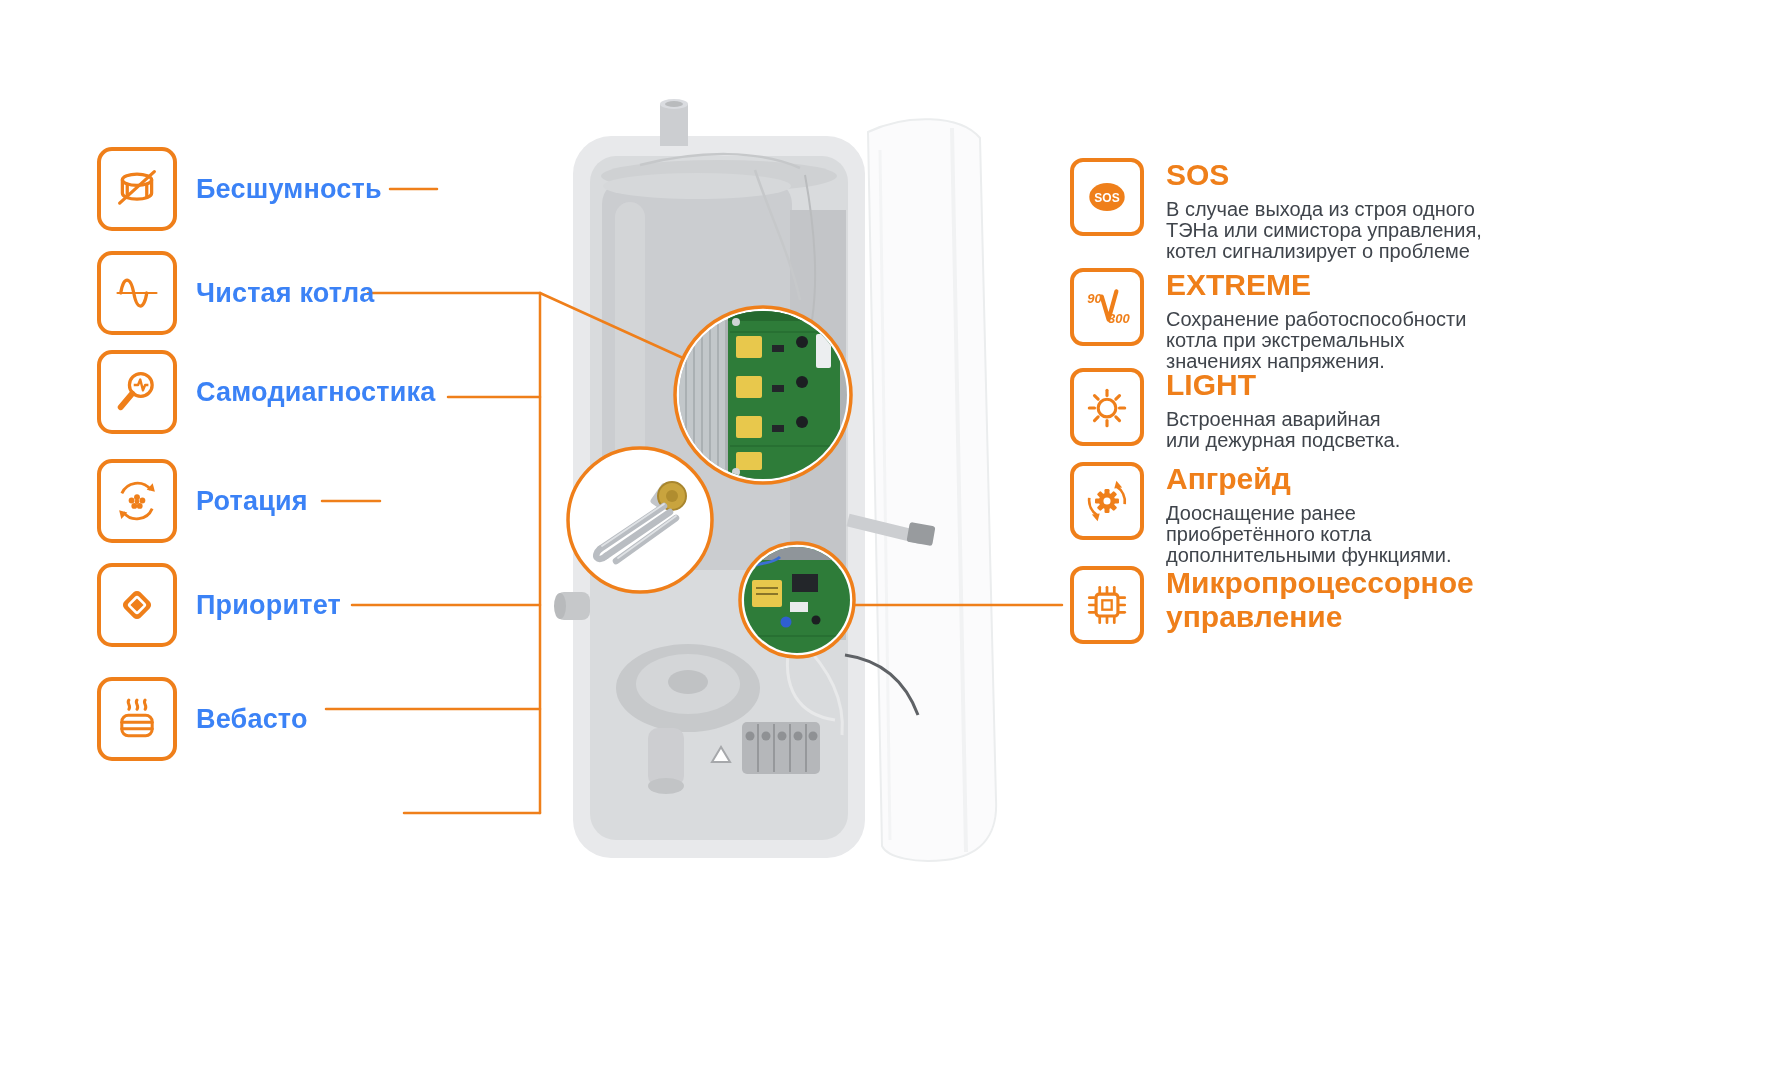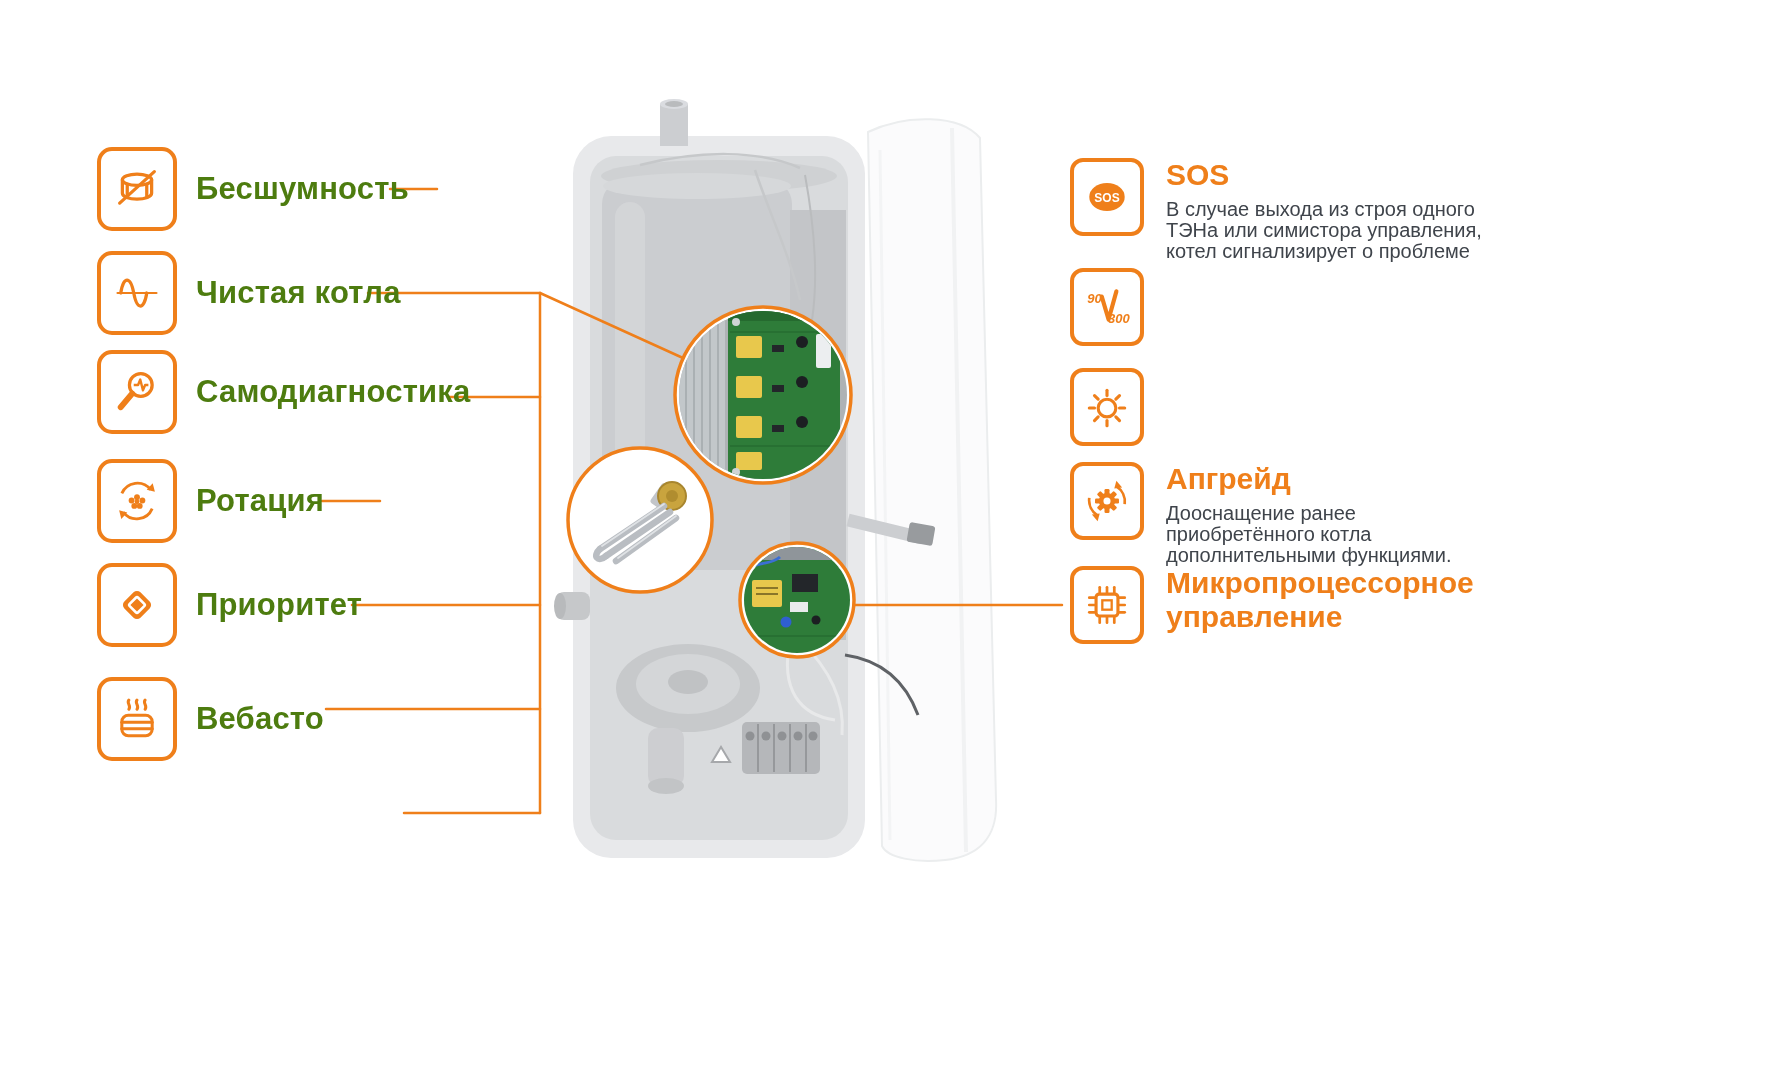--- a/index.html
+++ b/index.html
@@ -6,21 +6,21 @@
   body{margin:0;background:#fff}
   .canvas{position:relative;width:1773px;height:1080px;background:#fff;overflow:hidden;
           font-family:"Liberation Sans","DejaVu Sans",sans-serif}
   .layer{position:absolute;left:0;top:0;width:1773px;height:1080px;pointer-events:none}
 
   
   .lf{position:absolute;left:97px;display:flex;align-items:center;gap:19px;height:84px}
   .icon-box{flex:0 0 auto;width:80px;height:84px;background:#fff;border:4px solid #ef7f1a;
             border-radius:15px;display:flex;align-items:center;justify-content:center}
   .icon-box svg{width:52px;height:52px}
-  .lf-label{font-size:31px;font-weight:600;color:#4d7c0f;letter-spacing:.2px;white-space:nowrap}
+  .lf-label{font-size:27px;font-weight:600;color:#3b82f6;letter-spacing:.2px;white-space:nowrap}
 
   
   .rf{position:absolute;left:1070px;display:flex;align-items:flex-start;gap:22px}
   .rf .icon-box{width:74px;height:78px;border-radius:13px}
   .rf .icon-box svg{width:50px;height:50px}
   .rf-title{font-size:30px;font-weight:700;color:#ef7f1a;line-height:34px;white-space:nowrap}
   .rf-desc{margin-top:7px;font-size:20px;line-height:21px;color:#3f444b;white-space:nowrap}
 </style>
 </head>
 <body>
@@ -287,37 +287,55 @@
   <div class="rf" style="top:268px">
     <div class="icon-box">
       <svg viewBox="0 0 48 48">
         <g fill="#ef7f1a" font-weight="bold" font-style="italic">
           <text x="5" y="20" font-size="12.5">90</text>
           <text x="25" y="39" font-size="12.5">300</text>
         </g>
         <path d="M19 14 L25.5 36 L33 9" stroke="#ef7f1a" stroke-width="4" fill="none" stroke-linecap="round" stroke-linejoin="round"></path>
         </svg>
     </div>
+    <div class="rf-text">
+      <div class="rf-title">EXTREME</div>
+      <div class="rf-title"></div>
+      <div class="rf-desc">
+        <div>Сохранение работоспособности</div>
+        <div>котла при экстремальных</div>
+        <div>значениях напряжения.</div>
+      </div>
+    </div>
   </div>
 
   <div class="rf" style="top:368px">
     <div class="icon-box">
       <svg viewBox="0 0 48 48">
         <circle cx="24" cy="25" r="8.5" fill="none" stroke="#ef7f1a" stroke-width="3"></circle>
         <g stroke="#ef7f1a" stroke-width="3" stroke-linecap="round">
           <line x1="24" y1="8" x2="24" y2="13"></line>
             <line x1="24" y1="37" x2="24" y2="42"></line>
           <line x1="7" y1="25" x2="12" y2="25"></line>
             <line x1="36" y1="25" x2="41" y2="25"></line>
           <line x1="12" y1="13" x2="15.5" y2="16.5"></line>
             <line x1="32.5" y1="33.5" x2="36" y2="37"></line>
           <line x1="36" y1="13" x2="32.5" y2="16.5"></line>
             <line x1="15.5" y1="33.5" x2="12" y2="37"></line>
           </g>
         </svg>
+    </div>
+    <div class="rf-text">
+      <div class="rf-title">LIGHT</div>
+      <div class="rf-title"></div>
+      <div class="rf-desc">
+        <div>Встроенная аварийная</div>
+        <div>или дежурная подсветка.</div>
+        <div></div>
+      </div>
     </div>
   </div>
 
   <div class="rf" style="top:462px">
     <div class="icon-box">
       <svg viewBox="0 0 48 48">
         <g fill="#ef7f1a">
           <rect x="21.6" y="12.5" width="4.8" height="23" rx="1.2"></rect>
           <rect x="21.6" y="12.5" width="4.8" height="23" rx="1.2" transform="rotate(45 24 24)"></rect>
           <rect x="21.6" y="12.5" width="4.8" height="23" rx="1.2" transform="rotate(90 24 24)"></rect>

